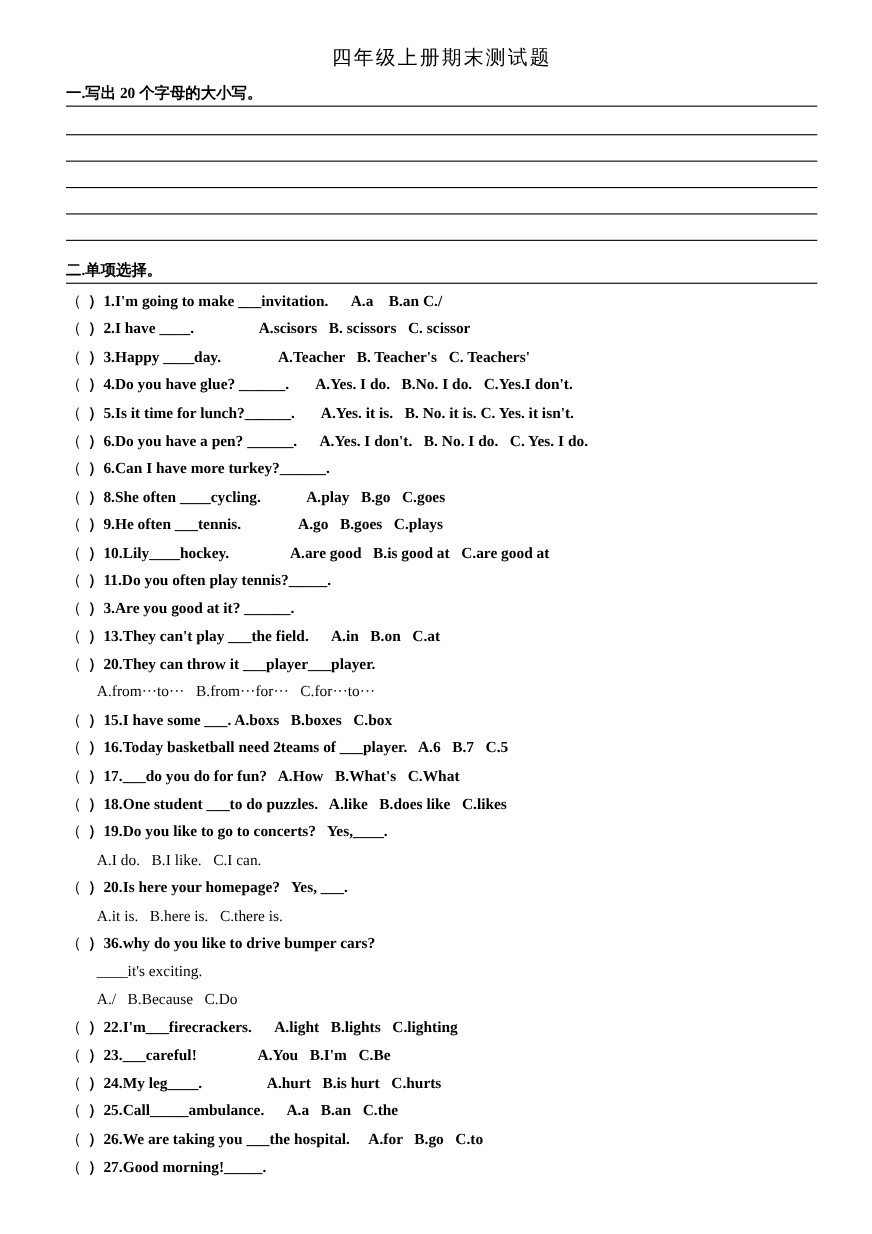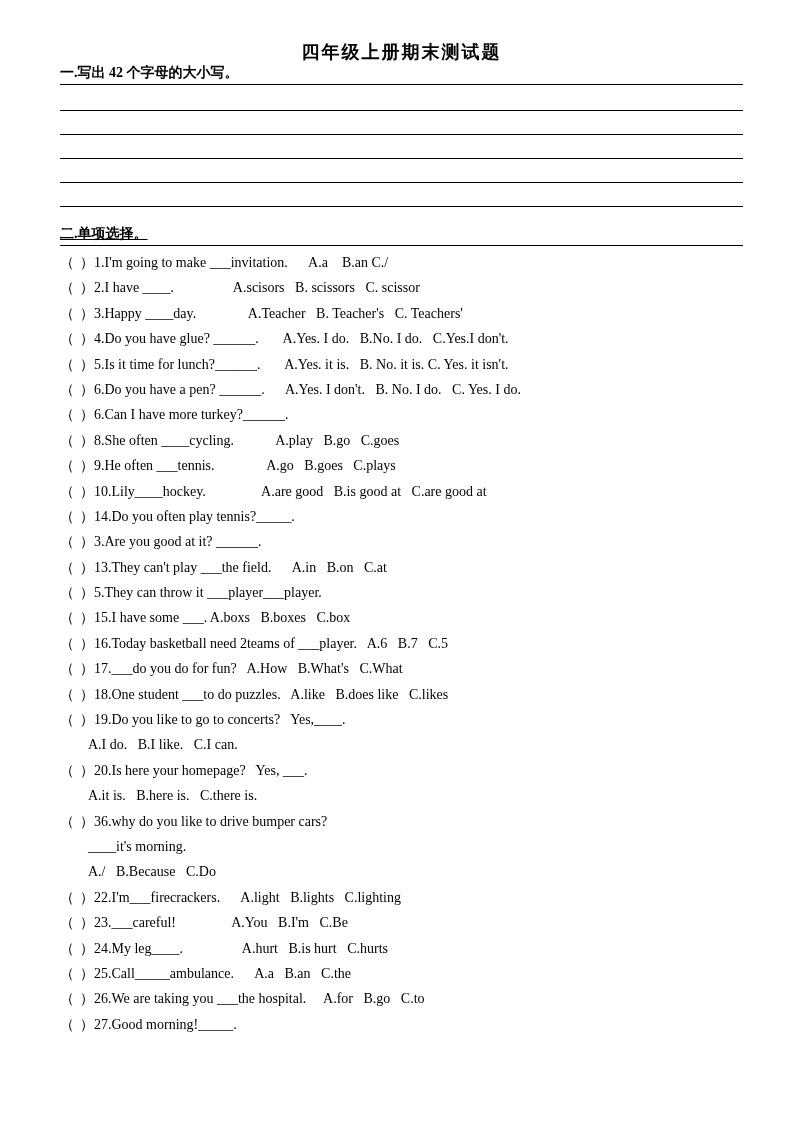--- a/index.html
+++ b/index.html
@@ -12,21 +12,22 @@
       font-family: "SimSun", "宋体", serif;
       font-size: 14px;
       color: #000;
       width: 793px;
       min-height: 1122px;
       padding: 40px 50px 40px 60px;
     }
     .title {
       text-align: center;
       font-size: 18px;
-      font-weight: bold;
+      font-weight: normal;
+      margin-bottom: 12px;
       letter-spacing: 2px;
     }
     .section-header {
       font-size: 14px;
       font-weight: bold;
       margin-bottom: 4px;
       border-bottom: 1.5px solid #000;
       padding-bottom: 2px;
     }
     .lines-section {
@@ -37,48 +38,48 @@
       height: 22px;
       margin-bottom: 2px;
     }
     .section2-header {
       font-size: 14px;
       font-weight: bold;
       margin-top: 18px;
       margin-bottom: 6px;
       border-bottom: 1.5px solid #000;
       padding-bottom: 2px;
-      text-decoration: underline;
     }
     .question {
       display: flex;
       align-items: flex-start;
       margin-bottom: 3px;
       line-height: 1.6;
     }
     .q-paren {
       min-width: 20px;
       display: inline-block;
     }
     .q-text {
       flex: 1;
+      font-weight: bold;
     }
     .indent {
       padding-left: 28px;
       margin-bottom: 3px;
       line-height: 1.6;
     }
   </style>
 </head>
 <body>
 
 <div class="title">四年级上册期末测试题</div>
 
 <div class="section1">
-  <div class="section-header">一.写出 42 个字母的大小写。</div>
+  <div class="section-header">一.写出 20 个字母的大小写。</div>
   <div class="lines-section">
     <div class="line-row"></div>
     <div class="line-row"></div>
     <div class="line-row"></div>
     <div class="line-row"></div>
     <div class="line-row"></div>
   </div>
 </div>
 
 <div class="section2">
@@ -129,37 +130,38 @@
     <span class="q-text">）9.He often ___tennis. &nbsp;&nbsp;&nbsp;&nbsp;&nbsp;&nbsp;&nbsp;&nbsp;&nbsp;&nbsp;&nbsp;&nbsp;&nbsp; A.go &nbsp; B.goes &nbsp; C.plays</span>
   </div>
 
   <div class="question">
     <span class="q-paren">（</span>
     <span class="q-text">）10.Lily____hockey. &nbsp;&nbsp;&nbsp;&nbsp;&nbsp;&nbsp;&nbsp;&nbsp;&nbsp;&nbsp;&nbsp;&nbsp;&nbsp;&nbsp; A.are good &nbsp; B.is good at &nbsp; C.are good at</span>
   </div>
 
   <div class="question">
     <span class="q-paren">（</span>
-    <span class="q-text">）14.Do you often play tennis?_____.</span>
+    <span class="q-text">）11.Do you often play tennis?_____.</span>
   </div>
 
   <div class="question">
     <span class="q-paren">（</span>
     <span class="q-text">）3.Are you good at it? ______.</span>
   </div>
 
   <div class="question">
     <span class="q-paren">（</span>
     <span class="q-text">）13.They can't play ___the field. &nbsp;&nbsp;&nbsp;&nbsp; A.in &nbsp; B.on &nbsp; C.at</span>
   </div>
 
   <div class="question">
     <span class="q-paren">（</span>
-    <span class="q-text">）5.They can throw it ___player___player.</span>
-  </div>
+    <span class="q-text">）20.They can throw it ___player___player.</span>
+  </div>
+  <div class="indent">A.from···to··· &nbsp; B.from···for··· &nbsp; C.for···to···</div>
 
   <div class="question">
     <span class="q-paren">（</span>
     <span class="q-text">）15.I have some ___. A.boxs &nbsp; B.boxes &nbsp; C.box</span>
   </div>
 
   <div class="question">
     <span class="q-paren">（</span>
     <span class="q-text">）16.Today basketball need 2teams of ___player. &nbsp; A.6 &nbsp; B.7 &nbsp; C.5</span>
   </div>
@@ -183,21 +185,21 @@
   <div class="question">
     <span class="q-paren">（</span>
     <span class="q-text">）20.Is here your homepage? &nbsp; Yes, ___.</span>
   </div>
   <div class="indent">A.it is. &nbsp; B.here is. &nbsp; C.there is.</div>
 
   <div class="question">
     <span class="q-paren">（</span>
     <span class="q-text">）36.why do you like to drive bumper cars?</span>
   </div>
-  <div class="indent">____it's morning.</div>
+  <div class="indent">____it's exciting.</div>
   <div class="indent">A./ &nbsp; B.Because &nbsp; C.Do</div>
 
   <div class="question">
     <span class="q-paren">（</span>
     <span class="q-text">）22.I'm___firecrackers. &nbsp;&nbsp;&nbsp;&nbsp; A.light &nbsp; B.lights &nbsp; C.lighting</span>
   </div>
 
   <div class="question">
     <span class="q-paren">（</span>
     <span class="q-text">）23.___careful! &nbsp;&nbsp;&nbsp;&nbsp;&nbsp;&nbsp;&nbsp;&nbsp;&nbsp;&nbsp;&nbsp;&nbsp;&nbsp;&nbsp; A.You &nbsp; B.I'm &nbsp; C.Be</span>

